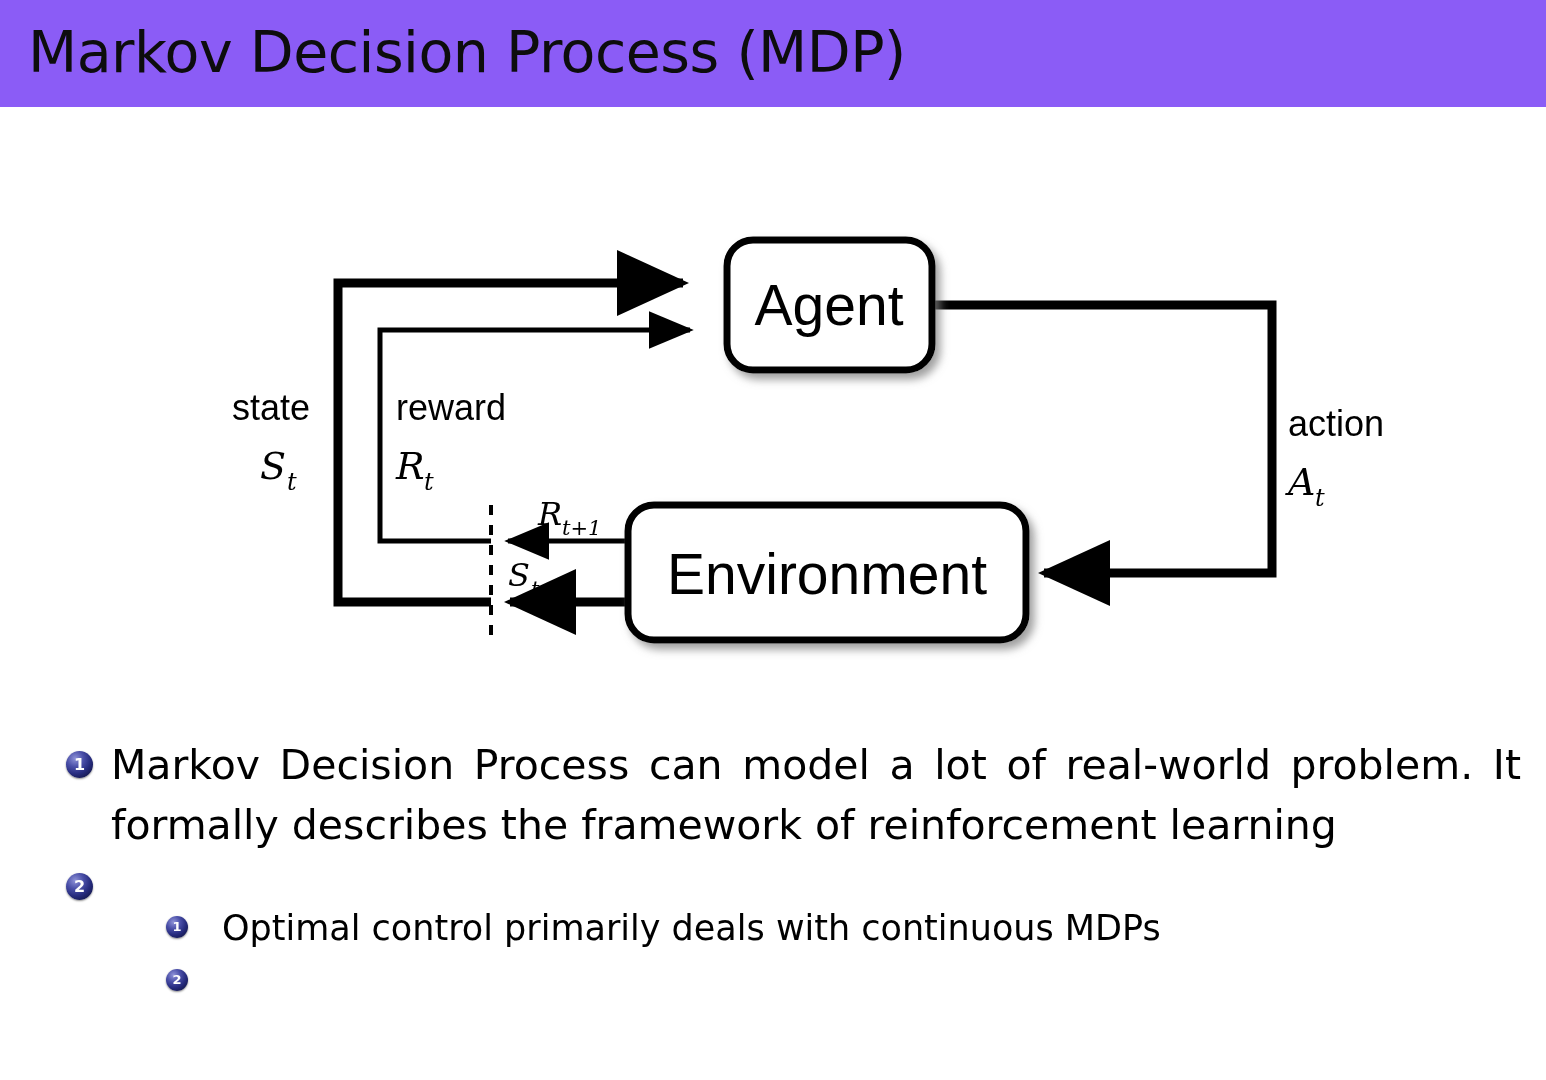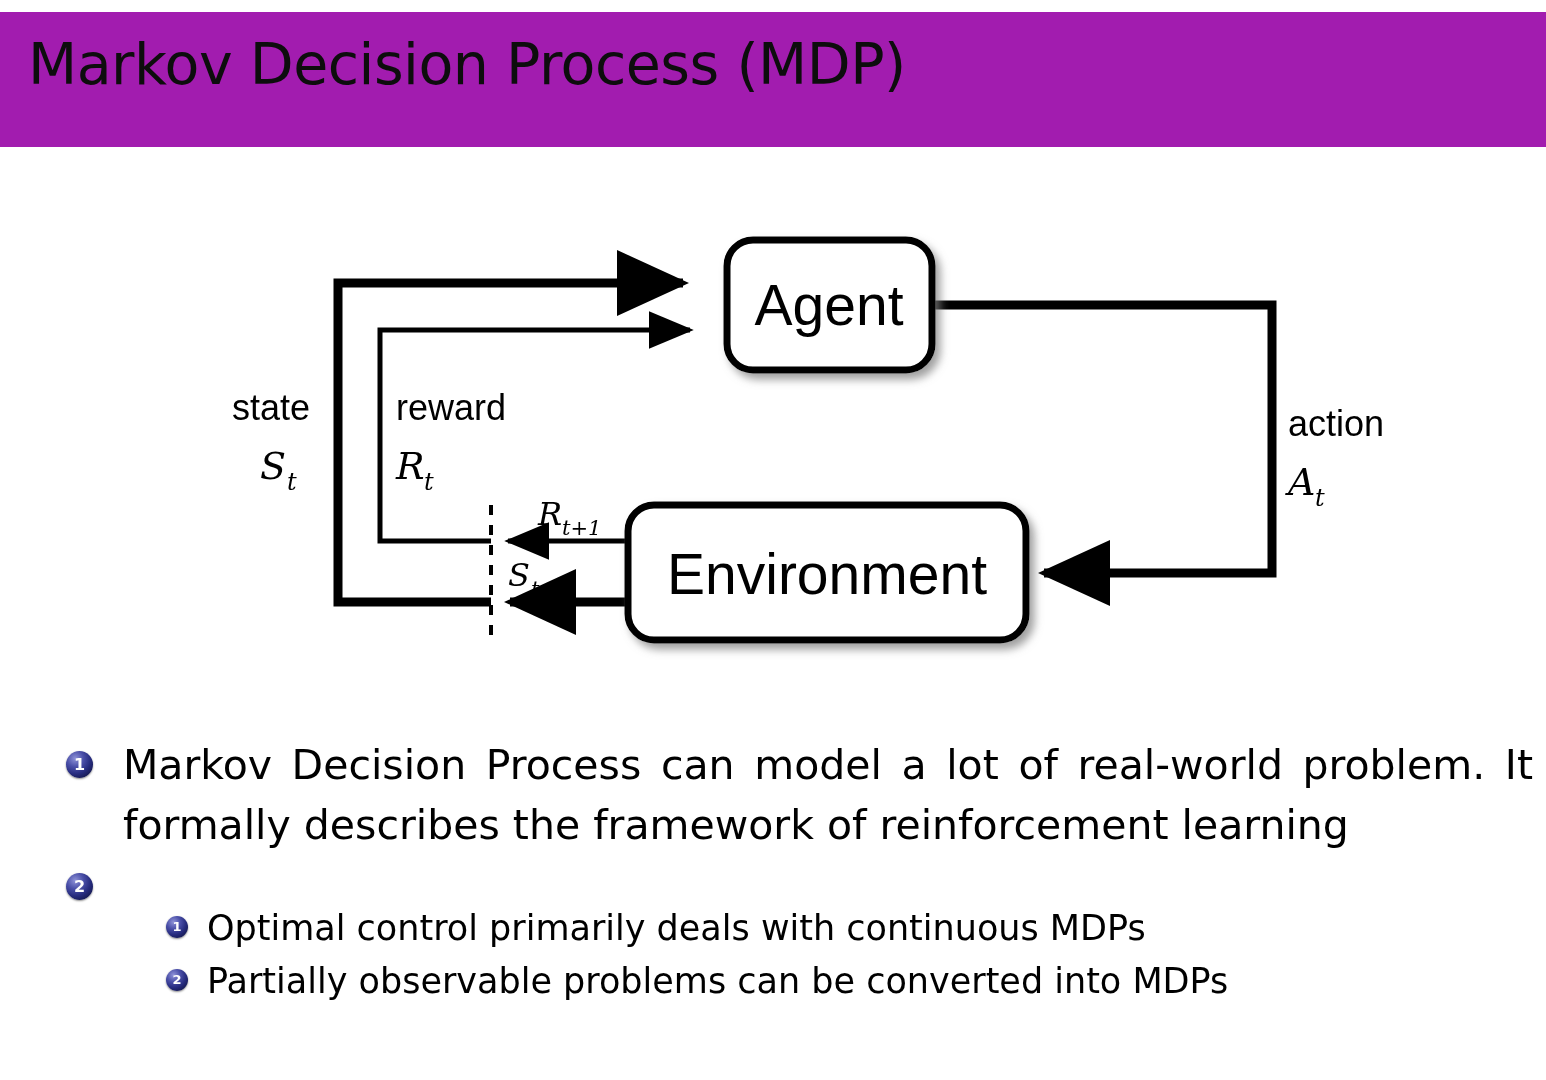--- a/index.html
+++ b/index.html
@@ -14,24 +14,24 @@
     position: relative;
     overflow: hidden;
     font-family: "DejaVu Sans", sans-serif;
     color: #000000;
   }
 
   
   #title-bar {
     position: absolute;
     left: 0;
-    top: 12px;
+    top: 0;
     width: 1546px;
-    height: 135px;
-    background: #a21caf;
+    height: 107px;
+    background: #8b5cf6;
     box-sizing: border-box;
   }
   #slide-title {
     position: absolute;
     left: 28px;
     top: 12px;
     font-size: 57px;
     line-height: 80px;
     font-weight: 400;
     letter-spacing: -0.5px;
@@ -132,36 +132,36 @@
     font-family: "DejaVu Sans", sans-serif;
     color: #000;
   }
   .lvl1 {
     margin-left: 66px;
     margin-bottom: 2px;
   }
   .lvl1 .b-text {
     font-size: 41px;
     line-height: 60px;
-    margin-left: 30px;
+    margin-left: 18px;
     max-width: 1410px;
     text-align: justify;
     text-justify: inter-word;
   }
   .lvl1 .b-text.nowrap-line {
     text-align: left;
   }
   .lvl2 {
     margin-left: 166px;
     margin-bottom: 0px;
   }
   .lvl2 .b-text {
     font-size: 35px;
     line-height: 53px;
-    margin-left: 19px;
+    margin-left: 34px;
     white-space: nowrap;
   }
 </style>
 </head>
 <body>
 
 <div id="title-bar">
   <div id="slide-title">Markov Decision Process (MDP)</div>
 </div>
 
@@ -255,16 +255,15 @@
     <span class="b-marker">2</span>
   </div>
 
   <div class="bullet-row lvl2">
     <span class="b-marker">1</span>
     <span class="b-text">Optimal control primarily deals with continuous MDPs</span>
   </div>
 
   <div class="bullet-row lvl2">
     <span class="b-marker">2</span>
-    <span class="b-text">Partially observable problems can be converted into MDPs</span>
   </div>
 
 </div>
 
 </body></html>

